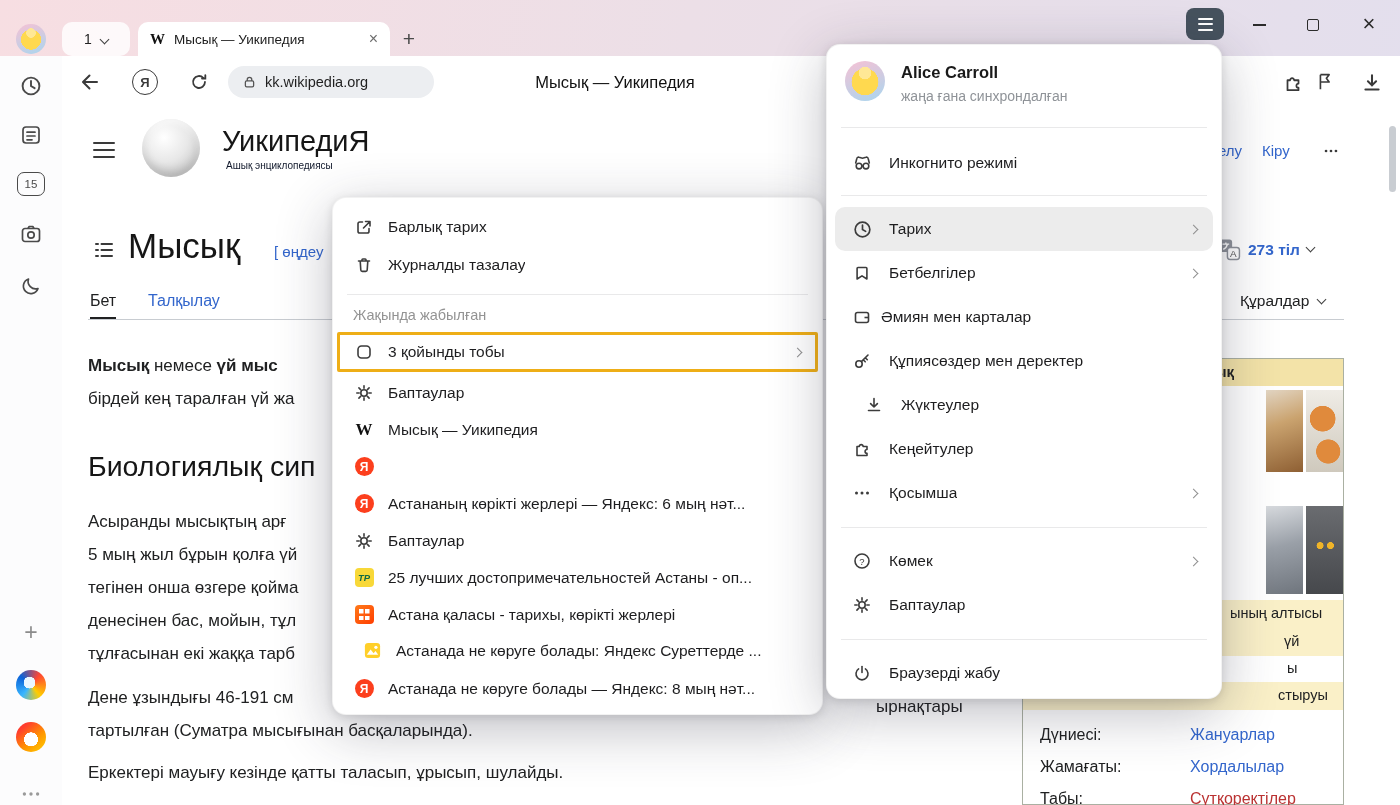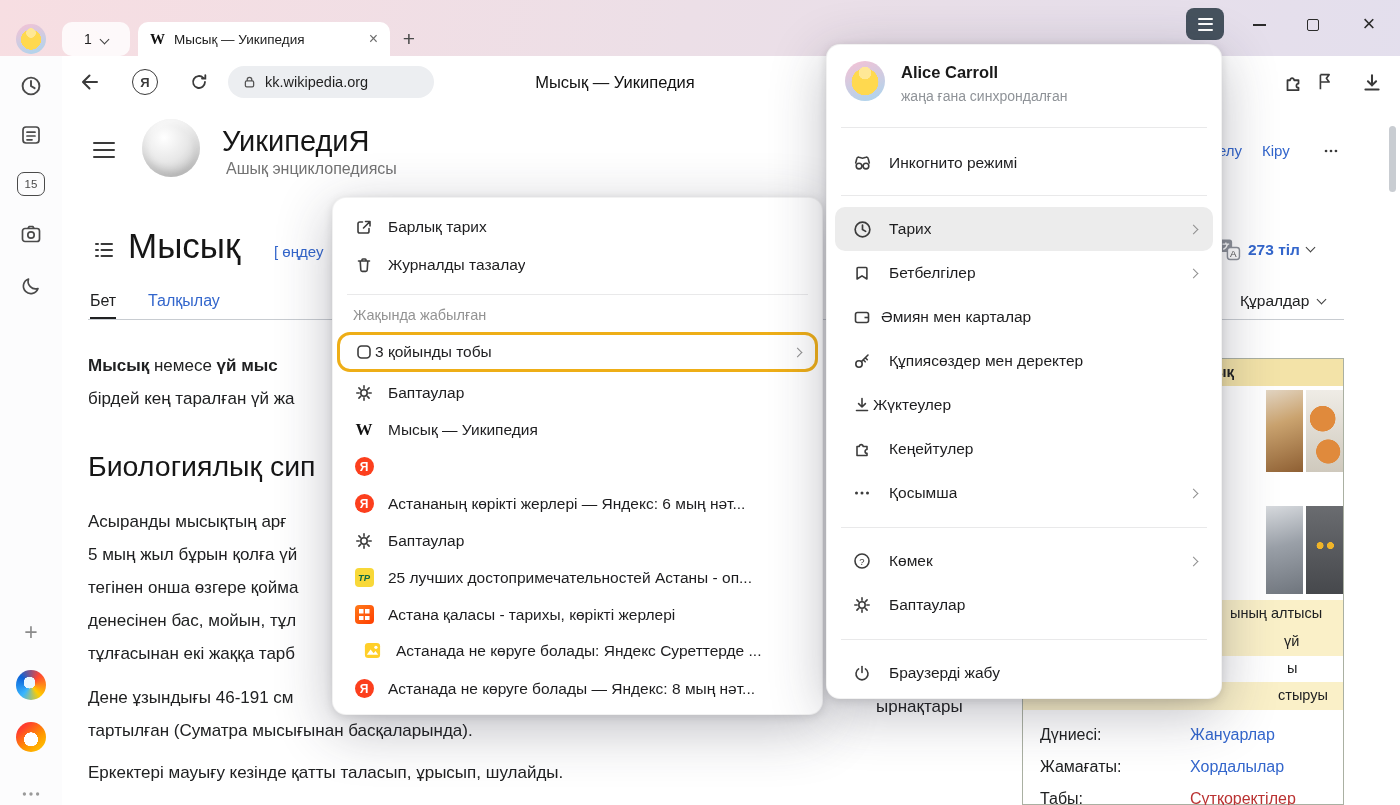--- a/index.html
+++ b/index.html
@@ -184,21 +184,21 @@
 
 <div class="abs page" style="left:62px;top:108px;width:1338px;height:697px"></div>
 
 <div class="abs" style="left:92px;top:140px">
   <svg width="24" height="20" viewBox="0 0 24 20" stroke="#3a3a3a" stroke-width="2" stroke-linecap="round">
       <path d="M2 3h20M2 10h20M2 17h20"></path>
     </svg>
 </div>
 <div class="abs" style="left:142px;top:119px;width:58px;height:58px;border-radius:50%;background:radial-gradient(circle at 38% 32%,#ffffff,#e8e8e8 45%,#b4b4b4 100%);box-shadow:inset 0 -5px 9px rgba(0,0,0,.14),inset 0 3px 6px rgba(255,255,255,.8)"></div>
 <div class="abs serif" style="left:222px;top:125px;font-size:29px;color:#161616">УикипедиЯ</div>
-<div class="abs serif" style="left:226px;top:160px;font-size:16px;color:#737373">Ашық энциклопедиясы</div>
+<div class="abs serif" style="left:226px;top:160px;font-size:10px;color:#0f172a">Ашық энциклопедиясы</div>
 
 <div class="abs" style="left:92px;top:238px">
   <svg width="24" height="24" viewBox="0 0 24 24" fill="none" stroke="#3a3a3a" stroke-width="2" stroke-linecap="round">
       <path d="M4 6h2M9.5 6H20M4 12h2M9.5 12H20M4 18h2M9.5 18H20"></path>
     </svg>
 </div>
 <div class="abs serif" style="left:128px;top:226px;font-size:35px;color:#161616">Мысық</div>
 <div class="abs bluelink" style="left:274px;top:243px;font-size:15px">[ өңдеу</div>
 
 <div class="abs" style="left:90px;top:292px;font-size:16px;color:#202122;padding-bottom:7px;border-bottom:2px solid #202122">Бет</div>
@@ -291,21 +291,21 @@
     </span>
     <span class="lbl">Журналды тазалау</span>
   </div>
 
   <div class="divider" style="top:96px"></div>
 
   <div class="mi" style="top:104px;height:26px;padding-left:20px;font-size:14.5px;color:#939393">
     <span class="lbl">Жақында жабылған</span>
   </div>
 
-  <div class="mi" style="top:134px;height:40px;left:4px;right:4px;border:3px solid #eeae17;border-radius:13px;padding-left:13px;">
+  <div class="mi" style="top:134px;height:40px;left:4px;right:4px;border:3px solid #eeae17;border-radius:2px;padding-left:13px;gap:13px">
     <span class="ic">
       <svg width="20" height="20" viewBox="0 0 20 20" fill="none" stroke="#3c3c3c" stroke-width="1.6">
           <rect x="4" y="4" width="12" height="12" rx="3.5"></rect>
         </svg>
     </span>
     <span class="lbl">3 қойынды тобы</span>
     <span class="chev right" style="margin-left:auto;margin-right:14px"></span>
   </div>
 
   <div class="mi" style="top:176px;height:37px;padding-left:20px;gap:13px">
@@ -435,21 +435,21 @@
   <div class="mi" style="top:294px;height:44px;padding-left:24px;gap:16px">
     <span class="ic">
       <svg width="20" height="20" viewBox="0 0 20 20" fill="none" stroke="#3c3c3c" stroke-width="1.6" stroke-linecap="round">
           <circle cx="7" cy="13" r="3.2"></circle>
           <path d="M9.4 10.6 16 4M13.3 6.7l2 2M11.2 8.8l2 2"></path>
         </svg>
     </span>
     <span class="lbl">Құпиясөздер мен деректер</span>
   </div>
 
-  <div class="mi" style="top:338px;height:44px;padding-left:24px;">
+  <div class="mi" style="top:338px;height:44px;padding-left:36px;gap:16px">
     <span class="ic">
       <svg width="20" height="20" viewBox="0 0 20 20" fill="none" stroke="#3c3c3c" stroke-width="1.6" stroke-linecap="round" stroke-linejoin="round">
           <path d="M10 3.5v8.5M6.6 8.6 10 12l3.4-3.4M4.5 15.5h11"></path>
         </svg>
     </span>
     <span class="lbl">Жүктеулер</span>
   </div>
 
   <div class="mi" style="top:382px;height:44px;padding-left:24px;gap:16px">
     <span class="ic">

